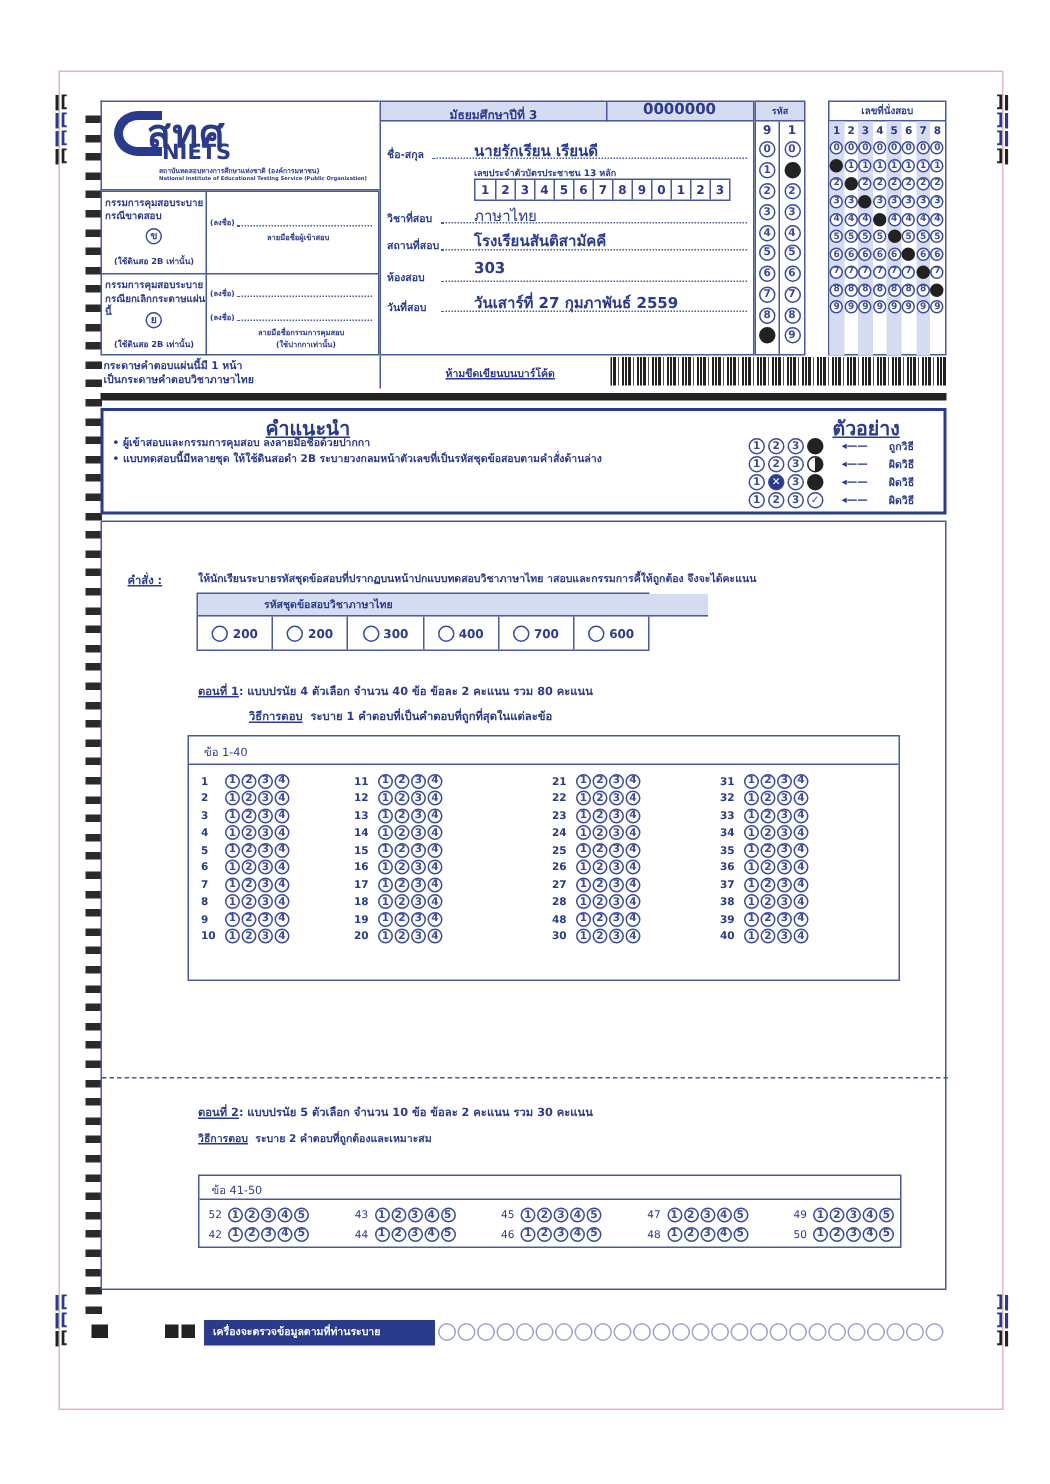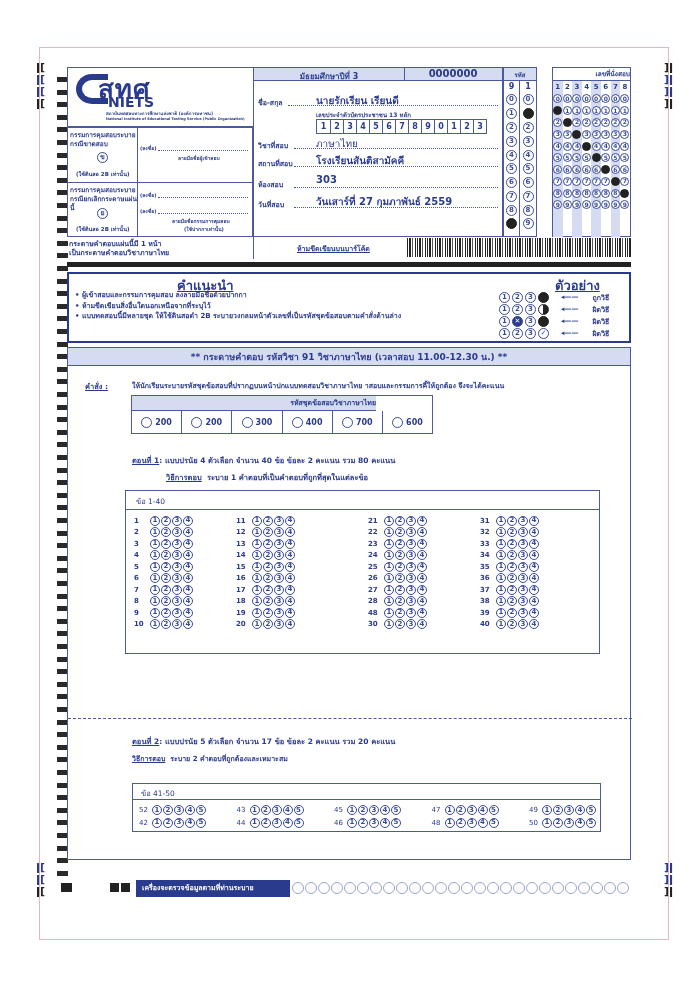--- a/index.html
+++ b/index.html
@@ -215,21 +215,21 @@
           <div class="bubble" style="margin: 1.4px 0px;">5</div>
           <div class="bubble" style="margin: 1.4px 0px;">6</div>
           <div class="bubble" style="margin: 1.4px 0px;">7</div>
           <div class="bubble" style="margin: 1.4px 0px;">8</div>
           <div class="bubble" style="margin: 1.4px 0px;">9</div>
         </div>
       </div>
   </div>
 
   <div class="box" style="left:485px;top:0;width:79px;height:170px;">
-    <div class="abs t-small" style="left:0;top:0;width:77px;height:13px;text-align:right;line-height:13px;border-bottom:1px solid #4a5a9a;font-size:6.5px;">เลขที่นั่งสอบ</div>
+    <div class="abs t-small" style="left:0;top:0;width:77px;height:13px;text-align:center;line-height:13px;border-bottom:1px solid #4a5a9a;font-size:6.5px;">เลขที่นั่งสอบ</div>
     <div class="abs" id="seat-cols" style="left:0;top:13px;width:77px;height:156px;display:flex;">
         <div class="grid-col" style="width: 9.6px; background: rgb(213, 219, 240);">
           <div style="height: 12px; font-size: 7px; font-weight: bold; line-height: 12px;">1</div>
           <div class="bubble" style="margin: 1.4px 0px; width: 9px; height: 9px; font-size: 6px;">0</div>
           <div class="bubble filled" style="margin: 1.4px 0px; width: 9px; height: 9px; font-size: 6px;"></div>
           <div class="bubble" style="margin: 1.4px 0px; width: 9px; height: 9px; font-size: 6px;">2</div>
           <div class="bubble" style="margin: 1.4px 0px; width: 9px; height: 9px; font-size: 6px;">3</div>
           <div class="bubble" style="margin: 1.4px 0px; width: 9px; height: 9px; font-size: 6px;">4</div>
           <div class="bubble" style="margin: 1.4px 0px; width: 9px; height: 9px; font-size: 6px;">5</div>
           <div class="bubble" style="margin: 1.4px 0px; width: 9px; height: 9px; font-size: 6px;">6</div>
@@ -338,21 +338,20 @@
     <div class="abs t-label" style="left:230px;top:6px;font-size:7px;text-decoration:underline;">ห้ามขีดเขียนบนบาร์โค้ด</div>
     <div class="barcode" style="left:340px;top:1px;width:224px;"></div>
   </div>
 
   <div class="abs" style="left:0;top:195px;width:564px;height:5px;background:#222;"></div>
 
   <div class="box" style="left:0;top:205px;width:564px;height:71px;border-width:2px;border-color:#2a3a8c;">
     <div class="abs" style="left:108px;top:1px;font-size:13px;font-weight:bold;text-decoration:underline;color:#2a3a8c;">คำแนะนำ</div>
     <div class="abs" id="instr-list" style="left:6px;top:16px;font-size:7px;font-weight:bold;line-height:10.5px;">
         <div style="white-space: nowrap;"><span>• </span><span>ผู้เข้าสอบและกรรมการคุมสอบ ลงลายมือชื่อด้วยปากกา</span></div>
-        <div style="white-space: nowrap;"><span>• </span><span>ห้ามขีดเขียนสิ่งอื่นใดนอกเหนือจากที่ระบุไว้</span></div>
         <div style="white-space: nowrap;"><span>• </span><span>แบบทดสอบนี้มีหลายชุด ให้ใช้ดินสอดำ 2B ระบายวงกลมหน้าตัวเลขที่เป็นรหัสชุดข้อสอบตามคำสั่งด้านล่าง</span></div>
       </div>
     <div class="abs" style="left:486px;top:1px;font-size:13px;font-weight:bold;text-decoration:underline;color:#2a3a8c;">ตัวอย่าง</div>
     <div class="abs" id="examples" style="left:430px;top:17px;">
         <div style="display: flex; align-items: center; height: 12px; font-size: 7px; font-weight: bold;">
           <span class="bubble" style="margin-right: 2px;">1</span>
           <span class="bubble" style="margin-right: 2px;">2</span>
           <span class="bubble" style="margin-right: 2px;">3</span>
           <span class="bubble filled" style="margin-right: 2px;"></span>
           <span style="margin-left: 10px; margin-right: 14px; font-size: 7px;">◂——</span>
@@ -379,26 +378,25 @@
           <span class="bubble" style="margin-right: 2px;">2</span>
           <span class="bubble" style="margin-right: 2px;">3</span>
           <span class="bubble" style="margin-right: 2px;">✓</span>
           <span style="margin-left: 10px; margin-right: 14px; font-size: 7px;">◂——</span>
           <span>ผิดวิธี</span>
         </div>
       </div>
   </div>
 
   <div class="box" style="left:0;top:280px;width:564px;height:513px;">
-    <div class="abs fill-blue" style="left:0;top:0;width:562px;height:18px;border-bottom:1px solid #4a5a9a;text-align:center;font-size:9px;font-weight:bold;line-height:18px;">** กระดาษคำตอบ รหัสวิชา 91 วิชาภาษาไทย (เวลาสอบ 11.00-12.30 น.) **</div>
     <div class="abs t-label" style="left:17px;top:32px;font-size:7.5px;text-decoration:underline;">คำสั่ง :</div>
     <div class="abs t-label" style="left:64px;top:32px;font-size:7px;white-space:nowrap;">ให้นักเรียนระบายรหัสชุดข้อสอบที่ปรากฏบนหน้าปกแบบทดสอบวิชาภาษาไทย าสอบและกรรมการคี้ให้ถูกต้อง จึงจะได้คะแนน</div>
 
     <div class="box" style="left:63px;top:47px;width:302px;height:39px;">
-      <div class="abs fill-blue t-label" style="left:0;top:0;width:244px;height:15px;text-align:right;line-height:15px;font-size:7px;border-bottom:1px solid #4a5a9a;">รหัสชุดข้อสอบวิชาภาษาไทย</div>
+      <div class="abs fill-blue t-label" style="left:0;top:0;width:340px;height:15px;text-align:left;line-height:15px;font-size:7px;border-bottom:1px solid #4a5a9a;padding-left:44px;">รหัสชุดข้อสอบวิชาภาษาไทย</div>
       <div class="abs" id="set-codes" style="left:0;top:15px;width:300px;height:22px;display:flex;">
           <div style="flex: 1 1 0%; display: flex; align-items: center; justify-content: center; font-size: 8px; font-weight: bold;">
             <span class="bubble" style="margin-right: 3px; width: 11px; height: 11px;"></span>
             <span>200</span>
           </div>
           <div style="flex: 1 1 0%; display: flex; align-items: center; justify-content: center; font-size: 8px; font-weight: bold; border-left: 1px solid rgb(74, 90, 154);">
             <span class="bubble" style="margin-right: 3px; width: 11px; height: 11px;"></span>
             <span>200</span>
           </div>
           <div style="flex: 1 1 0%; display: flex; align-items: center; justify-content: center; font-size: 8px; font-weight: bold; border-left: 1px solid rgb(74, 90, 154);">
@@ -713,21 +711,21 @@
               <span class="bubble">2</span>
               <span class="bubble">3</span>
               <span class="bubble">4</span>
             </div>
           </div>
         </div>
     </div>
 
     <div class="abs" style="left:0;top:370px;width:564px;border-top:1px dashed #4a5a9a;"></div>
 
-    <div class="abs t-label" style="left:64px;top:387px;font-size:7.5px;white-space:nowrap;"><u>ตอนที่ 2</u><span>: แบบปรนัย 5 ตัวเลือก จำนวน 17 ข้อ ข้อละ 2 คะแนน รวม 20 คะแนน</span></div>
+    <div class="abs t-label" style="left:64px;top:387px;font-size:7.5px;white-space:nowrap;"><u>ตอนที่ 2</u><span>: แบบปรนัย 5 ตัวเลือก จำนวน 10 ข้อ ข้อละ 2 คะแนน รวม 30 คะแนน</span></div>
     <div class="abs t-label" style="left:64px;top:405px;font-size:7px;white-space:nowrap;"><u>วิธีการตอบ</u>&nbsp; <span>ระบาย 2 คำตอบที่ถูกต้องและเหมาะสม</span></div>
 
     <div class="box" style="left:64px;top:435px;width:469px;height:49px;">
       <div class="abs t-label" style="left:8px;top:3px;font-size:7.5px;font-weight:normal;">ข้อ 41-50</div>
       <div class="abs" style="left:0;top:15px;width:467px;height:1px;background:#4a5a9a;"></div>
       <div class="abs" id="part2-cols" style="left:6px;top:20px;width:458px;display:flex;justify-content:space-between;">
           <div>
             <div class="ans-row" style="height: 12.5px; font-weight: normal; font-size: 7px;">
               <span style="width: 13px;">52</span>
               <span class="bubble" style="width: 10px; height: 10px; margin-right: 1px;">1</span>

